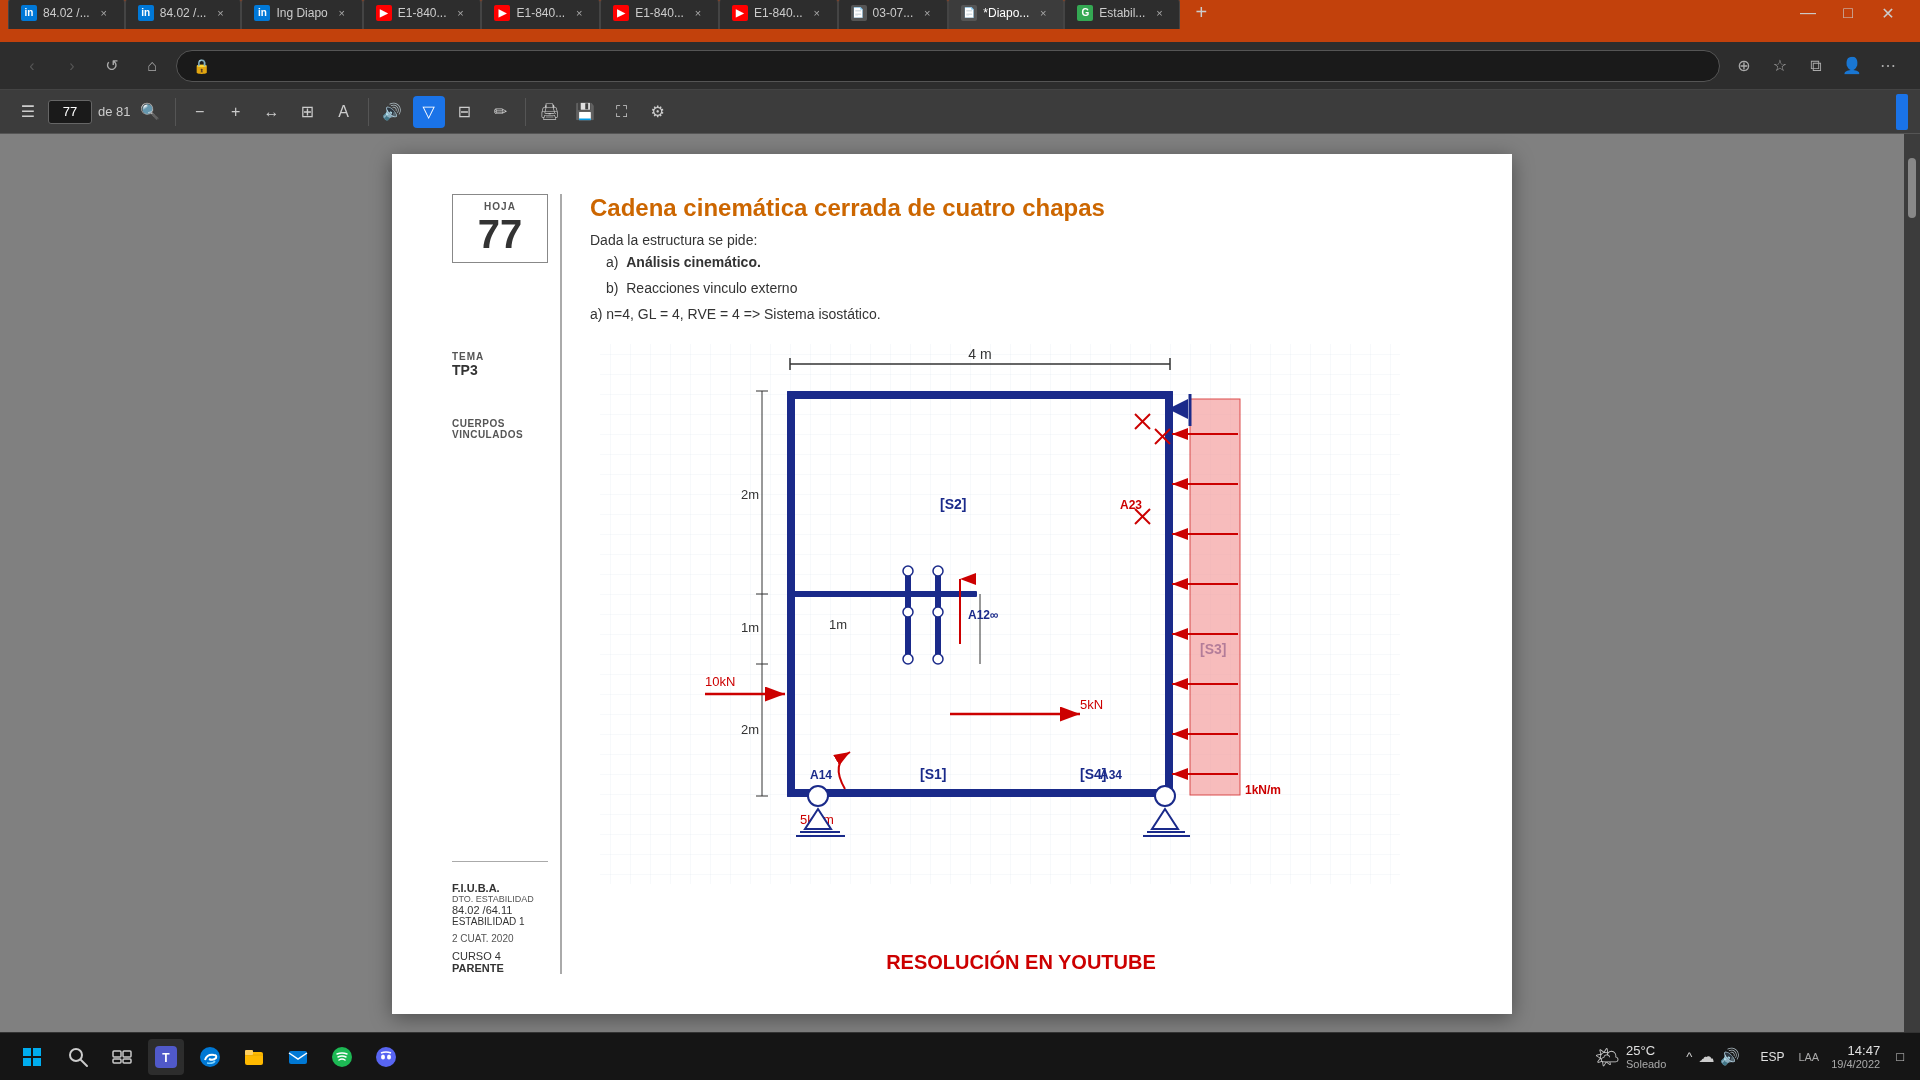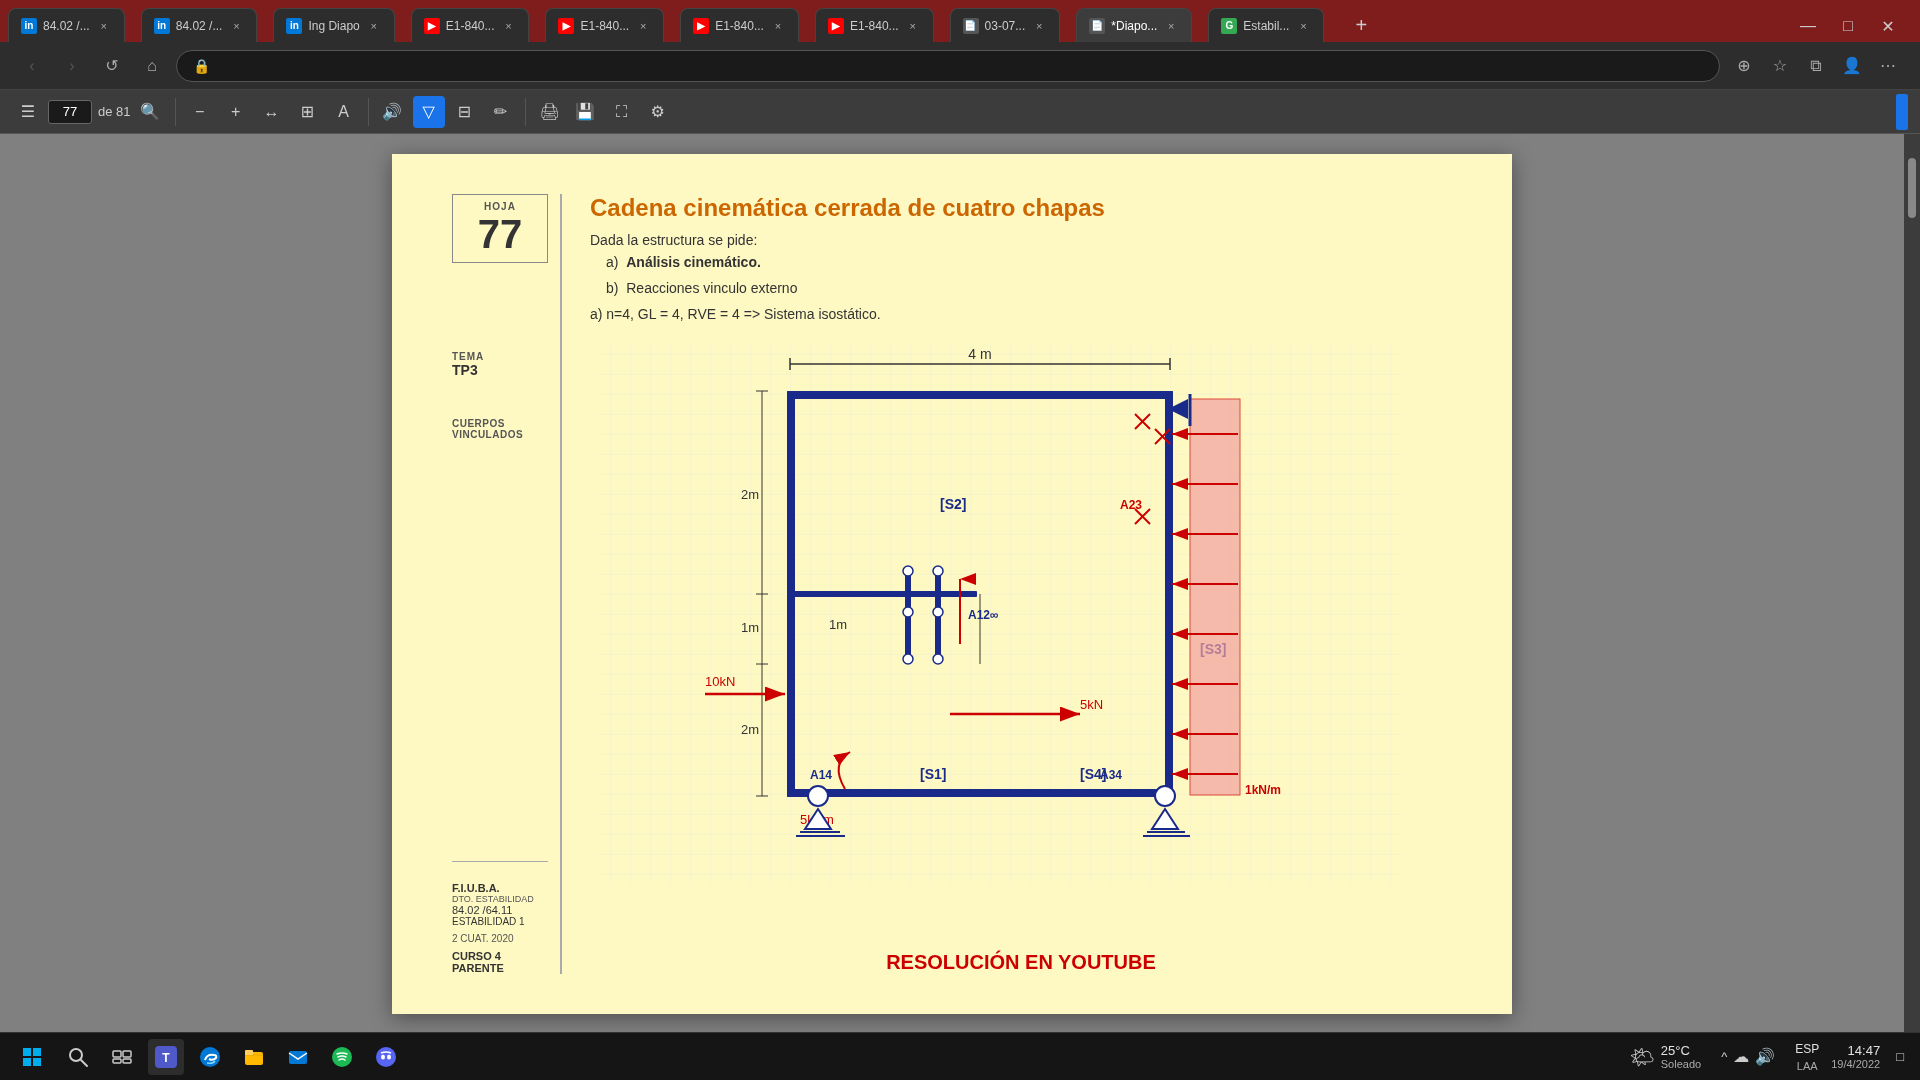--- a/index.html
+++ b/index.html
@@ -2,21 +2,21 @@
 <html><head>
   <meta charset="utf-8">
   <style>
     * { margin: 0; padding: 0; box-sizing: border-box; }
     body { width: 1920px; height: 1080px; overflow: hidden; font-family: 'Segoe UI', Arial, sans-serif; background: #202124; display: flex; flex-direction: column; }
 
     
     .browser-chrome { background: #2d2d2d; flex-shrink: 0; }
 
     
-    .tab-bar { display: flex; align-items: flex-end; height: 42px; background: #7f1d1d; padding: 0 8px; gap: 16px; overflow: hidden; }
+    .tab-bar { display: flex; align-items: flex-end; height: 42px; background: #c2410c; padding: 13px 8px; gap: 0; overflow: hidden; }
     .tab { display: flex; align-items: center; height: 34px; padding: 0 12px; border-radius: 8px 8px 0 0; font-size: 12px; color: #ccc; background: #2d2d2d; min-width: 100px; max-width: 180px; gap: 6px; position: relative; cursor: pointer; border: 1px solid #444; border-bottom: none; }
     .tab.active { background: #3c3c3c; color: #fff; z-index: 2; }
     .tab .tab-favicon { width: 16px; height: 16px; border-radius: 2px; flex-shrink: 0; display: flex; align-items: center; justify-content: center; font-size: 10px; font-weight: bold; color: white; }
     .tab .tab-label { flex: 1; overflow: hidden; text-overflow: ellipsis; white-space: nowrap; font-size: 12px; }
     .tab .tab-close { width: 16px; height: 16px; border-radius: 50%; display: flex; align-items: center; justify-content: center; font-size: 11px; color: #aaa; flex-shrink: 0; }
     .tab-new { width: 34px; height: 34px; display: flex; align-items: center; justify-content: center; color: #ccc; font-size: 20px; cursor: pointer; border-radius: 50%; margin-left: 4px; }
 
     
     .address-bar { display: flex; align-items: center; height: 48px; background: #2d2d2d; padding: 0 16px; gap: 8px; border-bottom: 1px solid #444; }
     .nav-btn { width: 32px; height: 32px; display: flex; align-items: center; justify-content: center; color: #aaa; font-size: 16px; cursor: pointer; border-radius: 50%; }
@@ -33,21 +33,21 @@
     .pdf-tool.active { background: #1a73e8; color: white; }
     .page-input-group { display: flex; align-items: center; gap: 6px; color: #ccc; font-size: 13px; }
     .page-input { width: 44px; height: 24px; background: #1a1a1a; border: 1px solid #666; border-radius: 3px; color: white; text-align: center; font-size: 13px; }
     .pdf-separator { width: 1px; height: 28px; background: #555; margin: 0 4px; }
 
     
     .main-content { display: flex; flex: 1; overflow: hidden; }
 
     
     .pdf-viewer { flex: 1; background: #808080; overflow: auto; display: flex; justify-content: center; padding: 20px; }
-    .pdf-page { background: #fef9c3; width: 1120px; min-height: 860px; position: relative; box-shadow: 0 4px 20px rgba(0,0,0,0.4); padding: 40px 60px; }
+    .pdf-page { background: #ffffff; width: 1120px; min-height: 860px; position: relative; box-shadow: 0 4px 20px rgba(0,0,0,0.4); padding: 40px 60px; }
     .taskbar { height: 48px; background: rgba(20,20,20,0.9); backdrop-filter: blur(10px); display: flex; align-items: center; padding: 0 12px; gap: 8px; border-top: 1px solid #333; }
     .taskbar-start { width: 40px; height: 40px; display: flex; align-items: center; justify-content: center; }
     .taskbar-icon { width: 36px; height: 36px; display: flex; align-items: center; justify-content: center; cursor: pointer; border-radius: 4px; }
     .taskbar-right { margin-left: auto; display: flex; align-items: center; gap: 12px; color: #ccc; font-size: 12px; }
     .time-display { text-align: right; }
     .time-val { font-size: 13px; color: #e0e0e0; }
     .date-val { font-size: 11px; color: #aaa; }
 
     
     .weather-widget { display: flex; align-items: center; gap: 6px; color: #ccc; font-size: 12px; }
@@ -179,21 +179,21 @@
           <div style="margin-top:20px;">
             <div style="font-size:10px; color:#555; font-weight:700; letter-spacing:0.5px; text-transform:uppercase;">CUERPOS</div>
             <div style="font-size:10px; color:#555; font-weight:700; letter-spacing:0.5px; text-transform:uppercase;">VINCULADOS</div>
           </div>
           <div style="margin-top:auto; padding-top:20px; border-top:1px solid #aaa;">
             <div style="font-size:11px; color:#333; font-weight:600;">F.I.U.B.A.</div>
             <div style="font-size:9px; color:#555;">DTO. ESTABILIDAD</div>
             <div style="font-size:11px; color:#333;">84.02 /64.11</div>
             <div style="font-size:10px; color:#333;">ESTABILIDAD 1</div>
             <div style="font-size:10px; color:#555; margin-top:6px;">2 CUAT. 2020</div>
-            <div style="font-size:11px; color:#333; font-weight:700; margin-top:6px;">CURSO 4</div>
+            <div style="font-size:11px; color:#333; font-weight:400; margin-top:6px;">CURSO 4</div>
             <div style="font-size:11px; color:#333; font-weight:600;">PARENTE</div>
           </div>
         </div>
 
         <div style="flex:1; padding-left:28px; display:flex; flex-direction:column;">
 
           <h1 style="color:#cc6600; font-size:24px; font-weight:600; margin-bottom:10px;">Cadena cinemática cerrada de cuatro chapas</h1>
 
           <p style="font-size:14px; color:#333; margin-bottom:6px;">Dada la estructura se pide:</p>
           <div style="margin-left:16px; display:flex; flex-direction:column; gap:10px;">
@@ -410,21 +410,21 @@
         <div style="font-size:11px; color:#aaa;">Soleado</div>
       </div>
     </div>
 
     <div style="display:flex; align-items:center; gap:6px; padding: 0 8px;">
       <span style="color:#ccc; font-size:13px;">^</span>
       <span style="color:#ccc; font-size:16px;">☁</span>
       <span style="color:#ccc; font-size:16px;">🔊</span>
     </div>
 
-    <div style="display:flex; flex-direction:column; align-items:center; gap:4px;">
+    <div style="display:flex; align-items:center; gap:14px;">
       <span style="font-size:12px; color:#e0e0e0;">ESP</span>
       <span style="font-size:11px; color:#aaa;">LAA</span>
     </div>
 
     <div class="time-display">
       <div class="time-val">14:47</div>
       <div class="date-val">19/4/2022</div>
     </div>
     <div style="color:#ccc; font-size:13px; padding: 0 4px;">□</div>
   </div>

